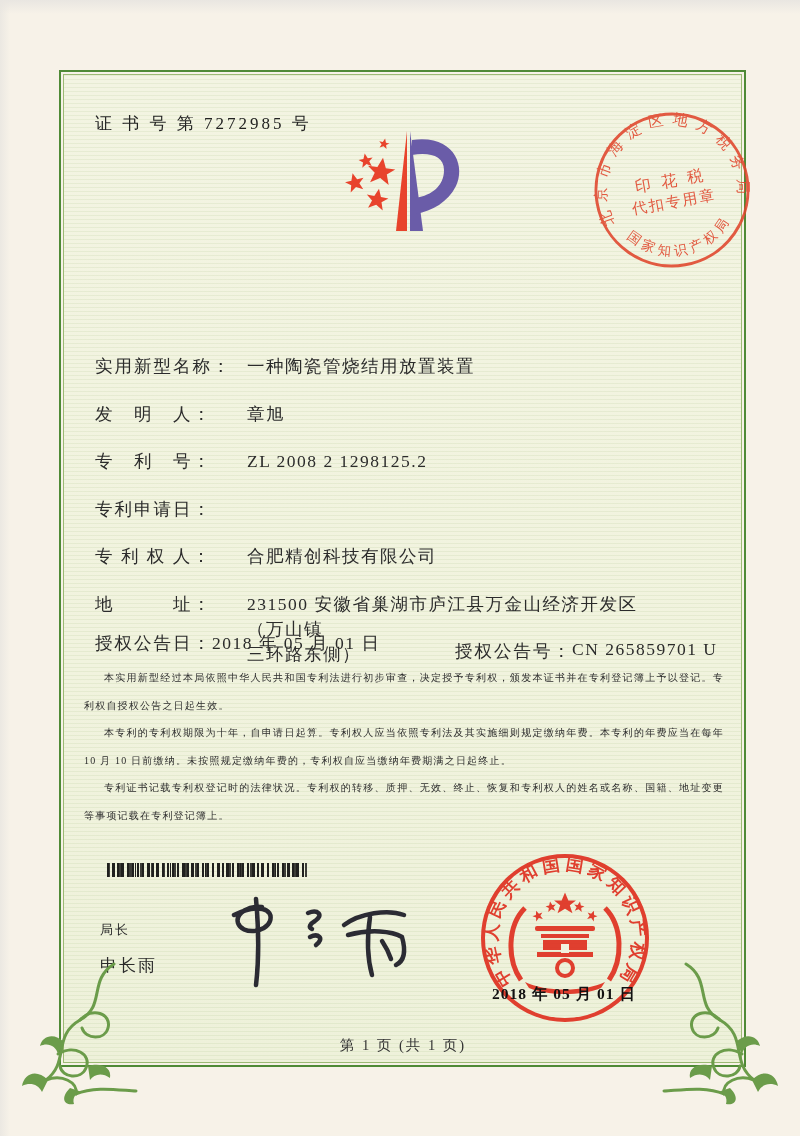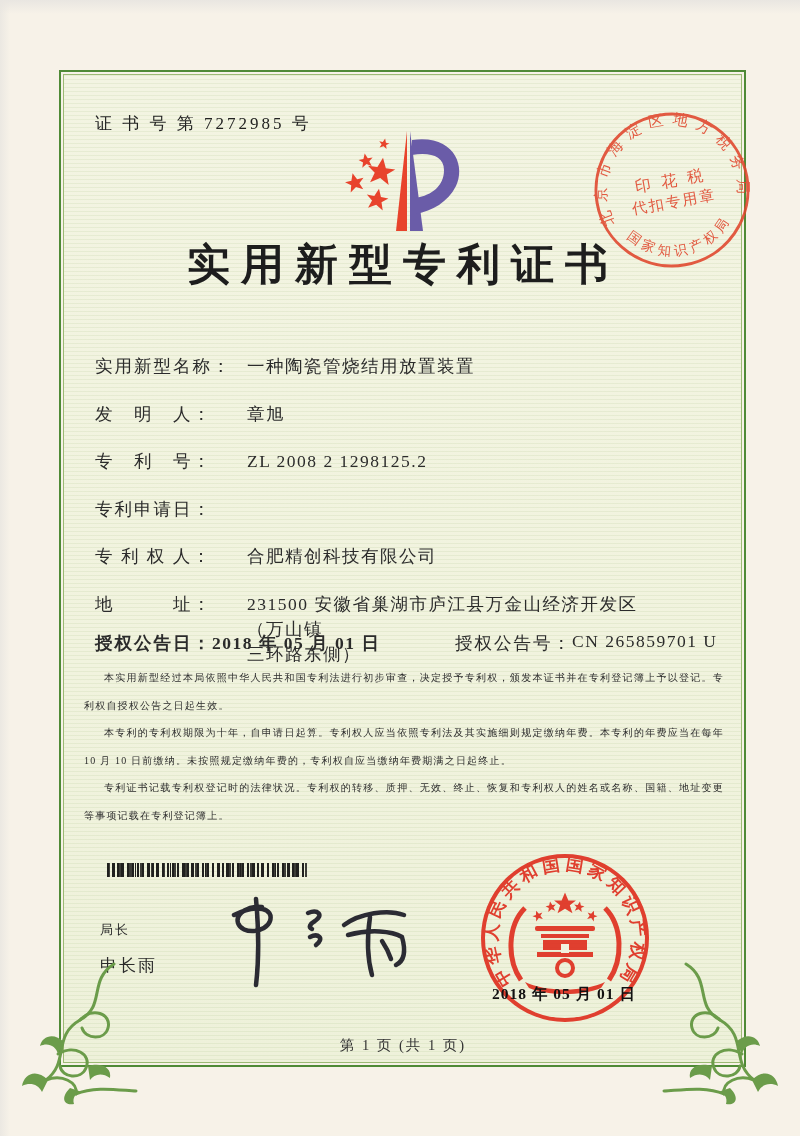--- a/index.html
+++ b/index.html
@@ -47,22 +47,22 @@
 
   
   .fields { position: absolute; left: 95px; top: 342px; width: 560px; }
   .field-row { display: flex; margin-bottom: 22.5px; font-size: 17.5px; line-height: 25px; margin-top: 12px; }
   .field-label { width: 152px; flex: 0 0 152px; letter-spacing: 2px; white-space: pre; }
   .field-value { letter-spacing: 1.5px; white-space: pre-line; }
   .grant-row {
     position: absolute; left: 95px; top: 631px; width: 625px;
     display: flex; font-size: 17.5px;
   }
-  .grant-left { width: 360px; flex: 0 0 360px; display: flex; font-weight: bold; }
-  .grant-right { display: flex; }
+  .grant-left { width: 360px; flex: 0 0 360px; display: flex; }
+  .grant-right { display: flex; margin-top: 8px; }
   .grant-row .field-label { width: auto; flex: none; }
 
   
   .body-text {
     position: absolute; left: 84px; top: 664px; width: 640px;
     font-size: 10px; line-height: 27.5px; letter-spacing: 1.2px;
     text-align: justify; color: #2e2e2e;
   }
   .body-text p { text-indent: 2em; margin: 0; }
 
@@ -128,21 +128,20 @@
         <textPath href="#taxTop" startOffset="50%" text-anchor="middle">北京市海淀区地方税务局</textPath>
       </text>
       <text font-size="13.5" letter-spacing="4">
         <textPath href="#taxBottom" startOffset="50%" text-anchor="middle">国家知识产权局</textPath>
       </text>
       <text x="0" y="-4" text-anchor="middle" font-size="16" letter-spacing="3">印 花 税</text>
       <text x="0" y="17" text-anchor="middle" font-size="15" letter-spacing="2">代扣专用章</text>
     </g>
   </svg>
 
-  <div class="title">实用新型专利证书</div>
 
   <div class="fields">
     <div class="field-row">
       <span class="field-label">实用新型名称：</span>
       <span class="field-value">一种陶瓷管烧结用放置装置</span>
     </div>
     <div class="field-row">
       <span class="field-label">发　明　人：</span>
       <span class="field-value">章旭</span>
     </div>

